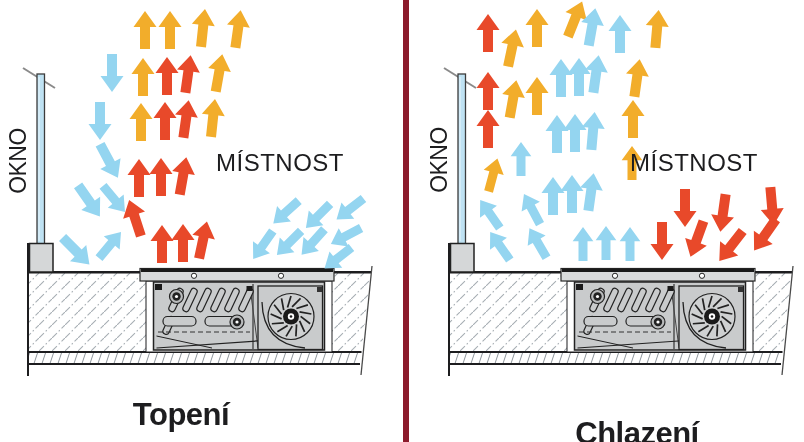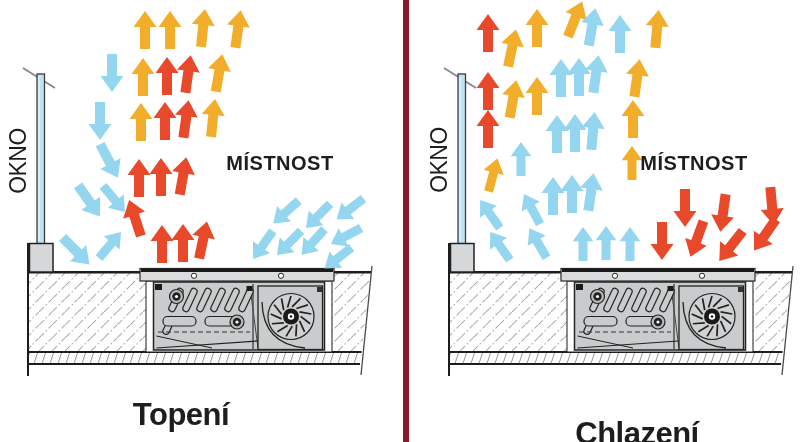--- a/index.html
+++ b/index.html
@@ -6,21 +6,21 @@
   .stage{
     position:relative;width:804px;height:442px;background:#fff;overflow:hidden;
     font-family:"Liberation Sans", sans-serif;
   }
   .stage svg{position:absolute;left:0;top:0;}
   .divider{position:absolute;top:0;width:6px;height:442px;left:403px;background:var(--divider,#8c1a2b);}
   .label{position:absolute;transform:translate(-50%,-50%);color:var(--ink,#1d1d1f);white-space:nowrap;}
   .okno{font-size:23px;font-weight:500;letter-spacing:-0.5px;transform:translate(-50%,-50%) rotate(-90deg);}
   .okno-l{left:18px;top:161px;}
   .okno-r{left:439px;top:160px;}
-  .room{font-size:20px;font-weight:700;letter-spacing:0.5px;}
+  .room{font-size:24px;font-weight:400;letter-spacing:0.5px;}
   .room-l{left:280px;top:163px;}
   .room-r{left:694px;top:163px;}
   .caption{font-size:31px;font-weight:bold;letter-spacing:-0.5px;}
   .cap-l{left:181px;top:415px;}
   .cap-r{left:637px;top:434px;}
 </style>
 </head>
 <body>
 
 <div class="stage">

